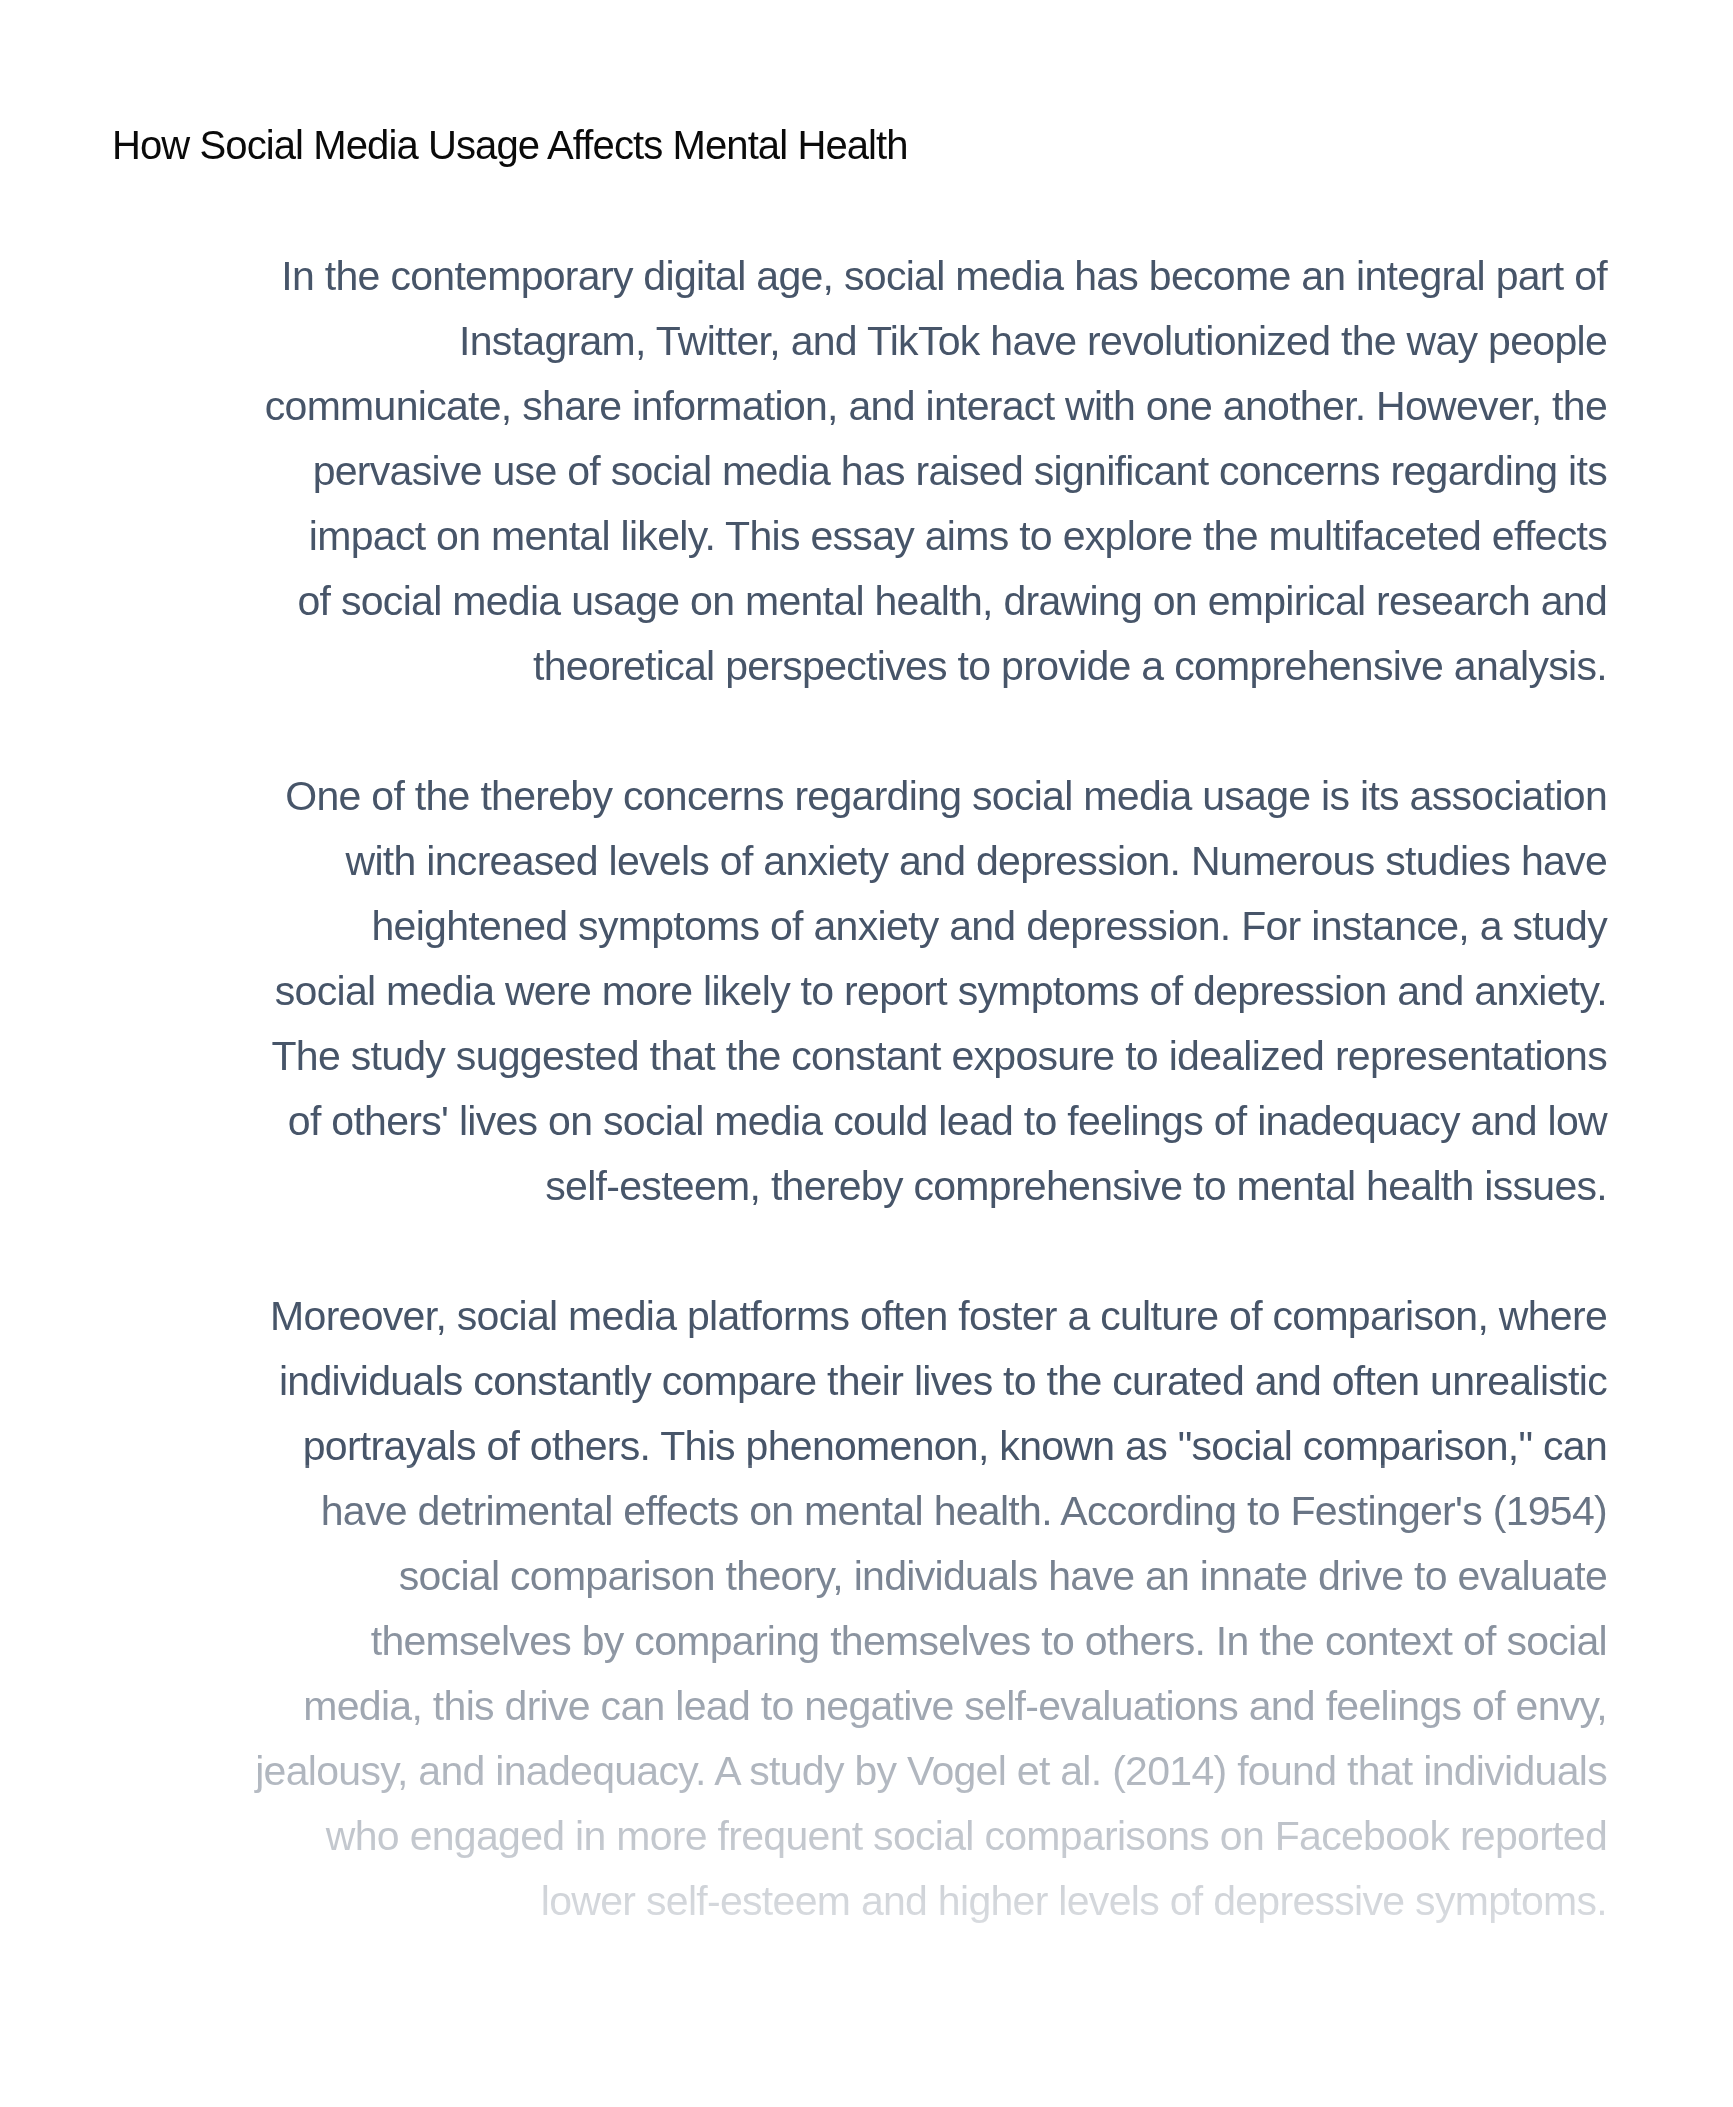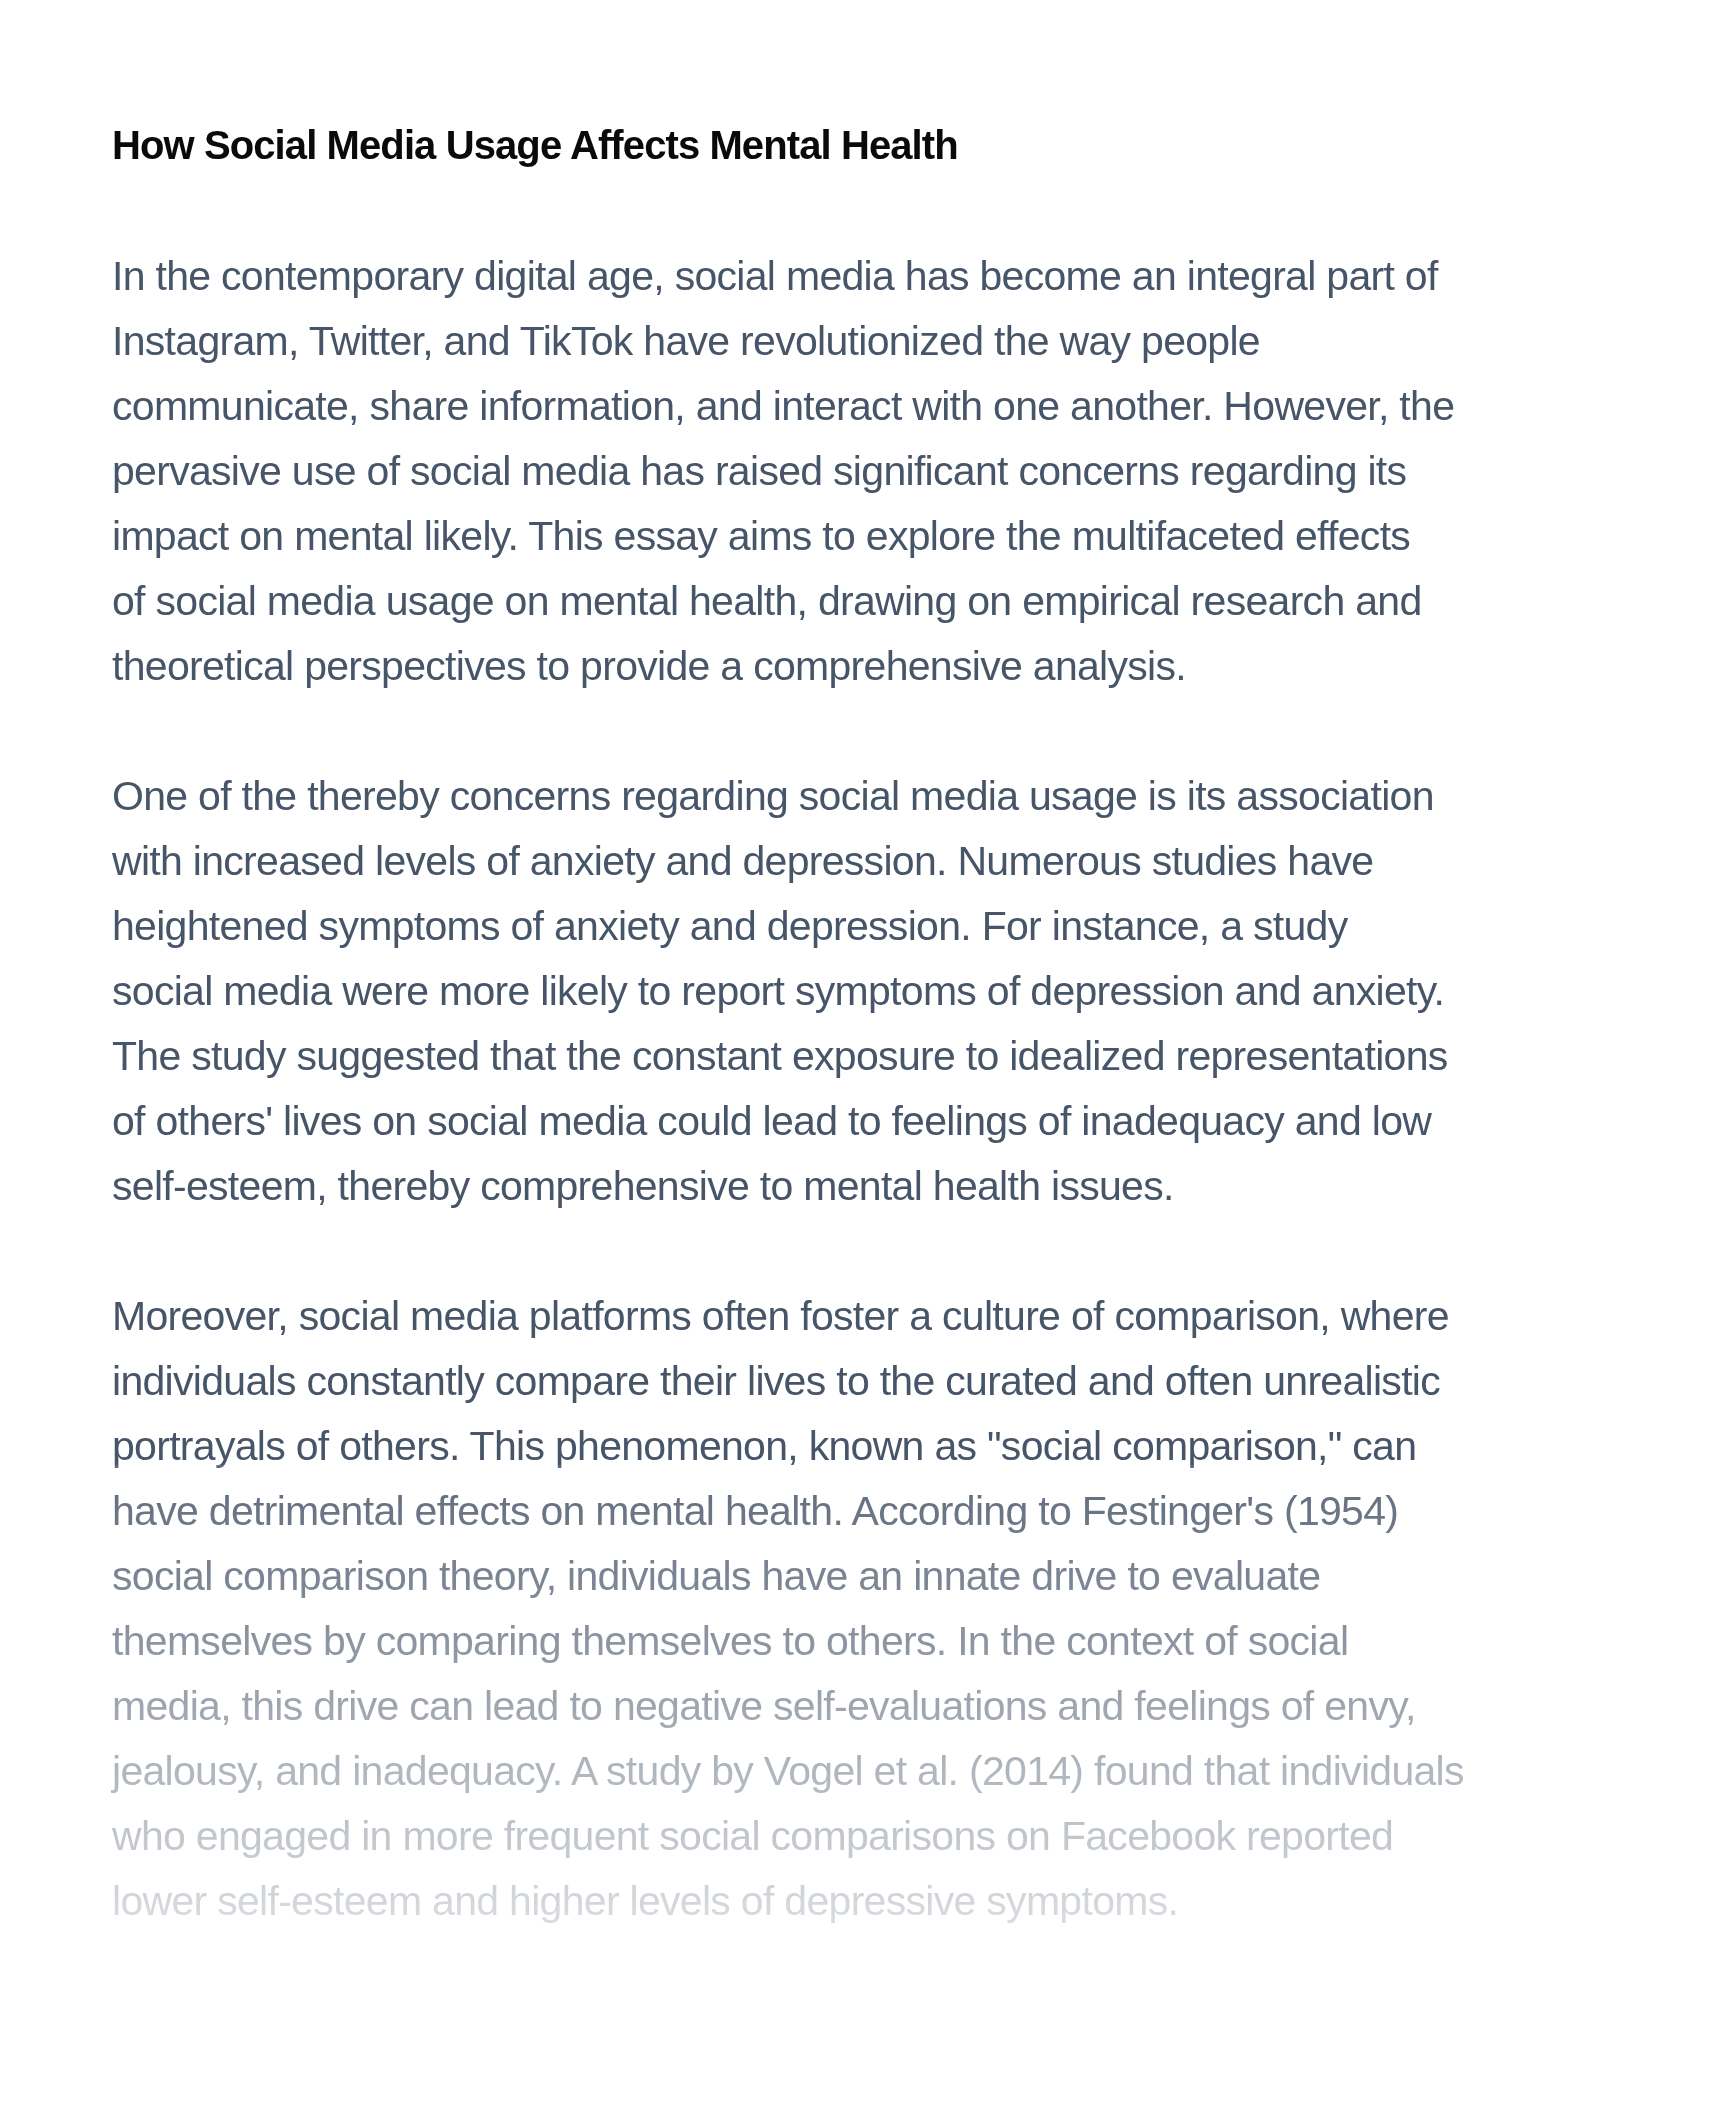--- a/index.html
+++ b/index.html
@@ -18,21 +18,21 @@
     left: 112px;
     top: 0;
     width: 1495px;
   }
   .title {
     position: absolute;
     left: 0;
     top: 112px;
     margin: 0;
     font-family: "Liberation Sans", sans-serif;
-    font-weight: 700;
+    font-weight: 400;
     font-size: 40px;
     line-height: 67px;
     color: #0a0a0a;
     letter-spacing: -0.9px;
     white-space: nowrap;
   }
   .body {
     position: absolute;
     left: 0;
     top: 244px;
@@ -43,20 +43,21 @@
     font-family: "Liberation Sans", sans-serif;
     font-weight: 400;
     font-size: 41px;
     line-height: 65px;
     color: #475569;
     letter-spacing: -0.7px;
   }
   .para .line {
     display: block;
     white-space: nowrap;
+    text-align: right;
   }
   .fade {
     position: absolute;
     left: 0;
     right: 0;
     top: 1465px;
     height: 643px;
     background: linear-gradient(to bottom,
       rgba(255,255,255,0.12) 0%,
       rgba(255,255,255,0.30) 20%,

